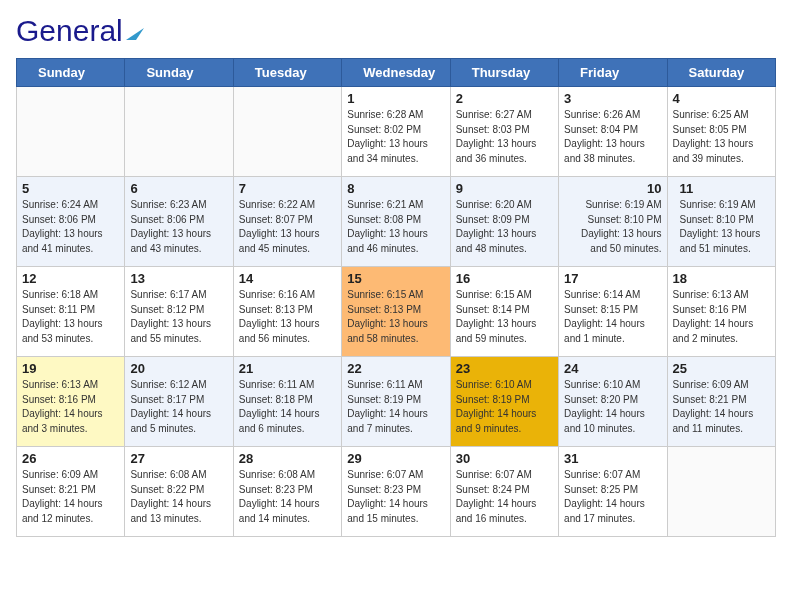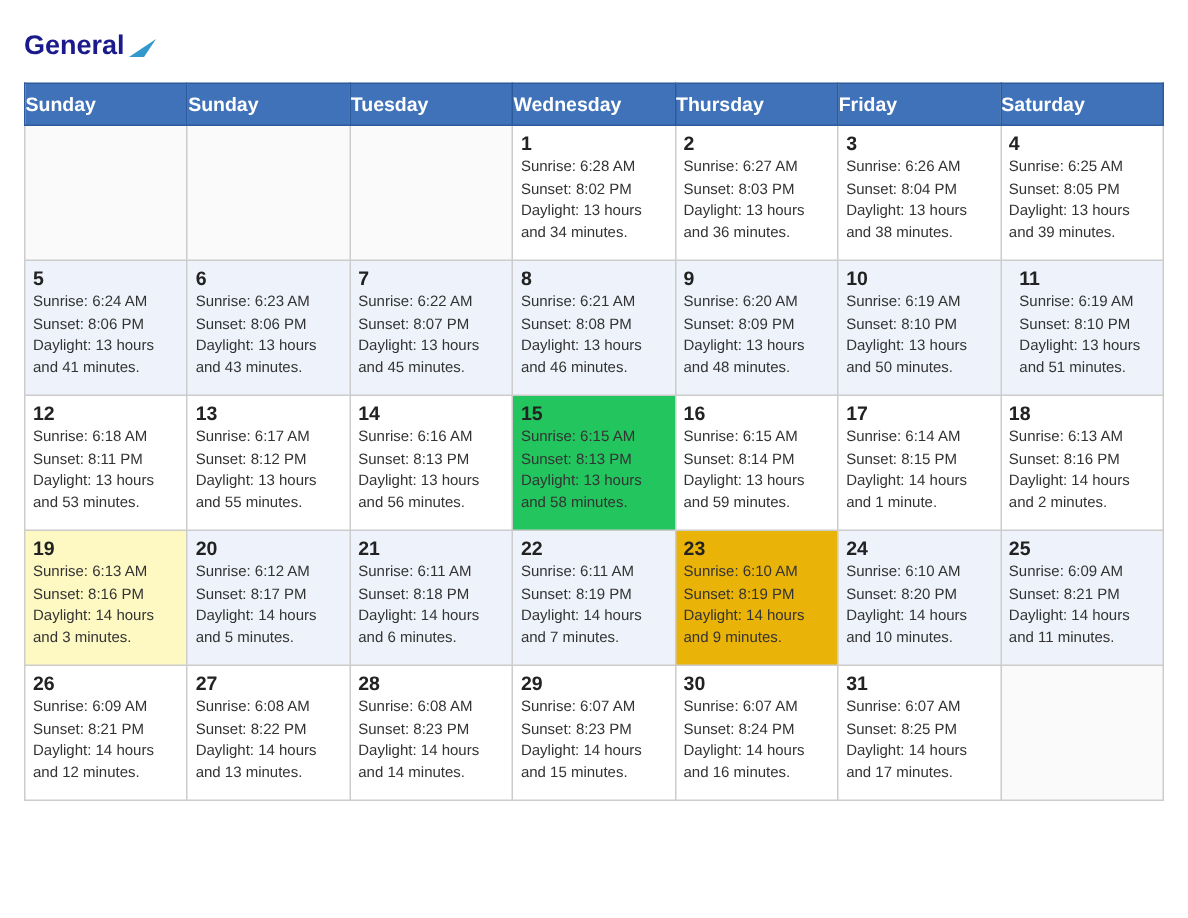--- a/index.html
+++ b/index.html
@@ -14,22 +14,22 @@
       display: flex;
       justify-content: space-between;
       align-items: flex-start;
       margin-bottom: 12px;
     }
     .logo {
       display: flex;
       align-items: center;
     }
     .logo-text {
-      font-size: 18px;
-      font-weight: bold;
+      font-size: 30px;
+      font-weight: normal;
       color: #1a1a8c;
       line-height: 1;
     }
     .logo-text span {
       color: #3399cc;
     }
     .title-block {
       text-align: right;
     }
     .month-title {
@@ -44,21 +44,21 @@
     table {
       width: 100%;
       border-collapse: collapse;
       table-layout: fixed;
     }
     thead th {
       background-color: #3f72b8;
       color: #fff;
       font-size: 13px;
       font-weight: bold;
-      padding: 6px 0;
+      padding: 6px 21px;
       text-align: left;
       border: 1px solid #2d5a9a;
     }
     td {
       border: 1px solid #ccc;
       vertical-align: top;
       padding: 4px 5px;
       font-size: 10.5px;
       color: #222;
       height: 90px;
@@ -191,21 +191,21 @@
           </div>
         </td>
         <td style="background-color: rgb(238, 243, 251);">
           <span class="day-num">9</span>
           <div class="day-info">
             Sunrise: 6:20 AM<br>
             Sunset: 8:09 PM<br>
             Daylight: 13 hours and 48 minutes.
           </div>
         </td>
-        <td style="background-color: rgb(238, 243, 251);">
+        <td style="background-color: rgb(238, 243, 251); text-align: right;">
           <span class="day-num">10</span>
           <div class="day-info">
             Sunrise: 6:19 AM<br>
             Sunset: 8:10 PM<br>
             Daylight: 13 hours and 50 minutes.
           </div>
         </td>
         <td style="background-color: rgb(238, 243, 251); padding-left: 12px;">
           <span class="day-num">11</span>
           <div class="day-info">
@@ -233,21 +233,21 @@
           </div>
         </td>
         <td style="background-color: rgb(255, 255, 255);">
           <span class="day-num">14</span>
           <div class="day-info">
             Sunrise: 6:16 AM<br>
             Sunset: 8:13 PM<br>
             Daylight: 13 hours and 56 minutes.
           </div>
         </td>
-        <td style="background-color: #22c55e;">
+        <td style="background-color: #fdba74;">
           <span class="day-num">15</span>
           <div class="day-info">
             Sunrise: 6:15 AM<br>
             Sunset: 8:13 PM<br>
             Daylight: 13 hours and 58 minutes.
           </div>
         </td>
         <td style="background-color: rgb(255, 255, 255);">
           <span class="day-num">16</span>
           <div class="day-info">

